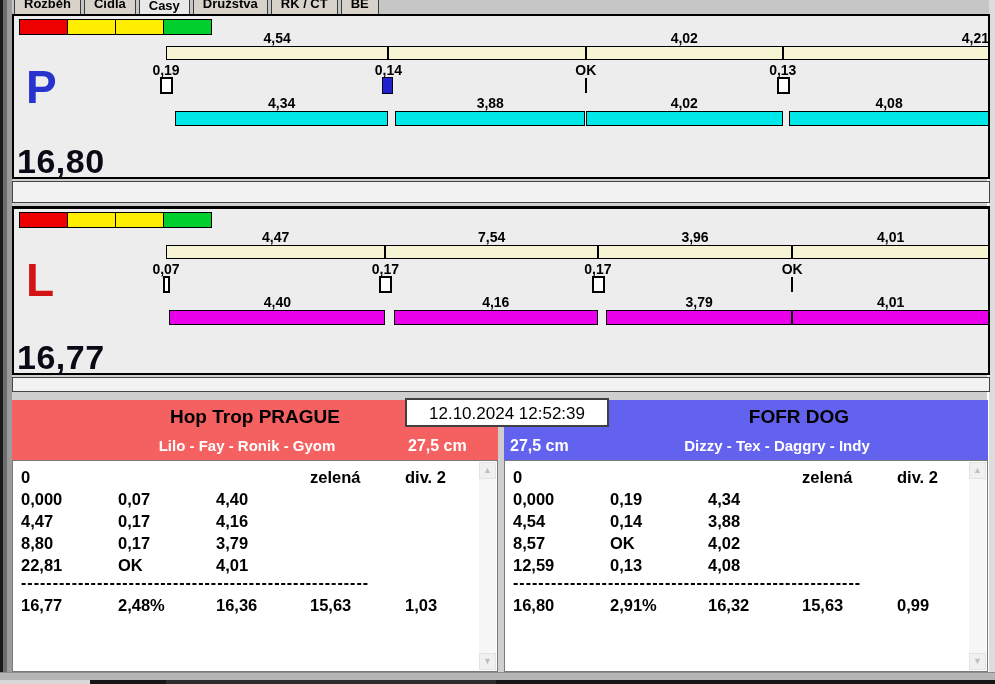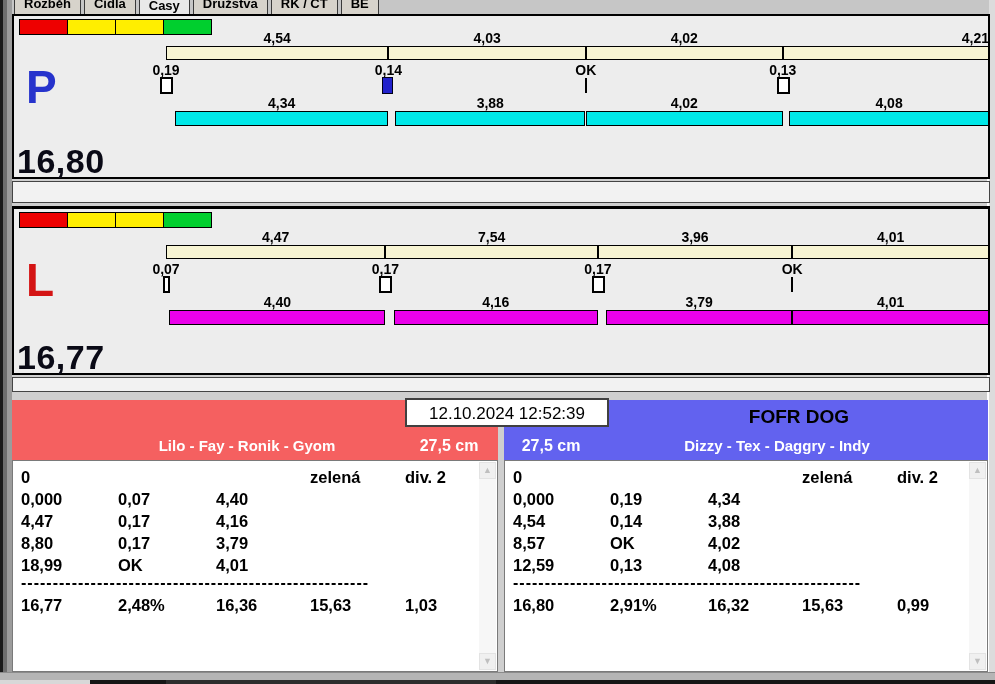--- a/index.html
+++ b/index.html
@@ -54,21 +54,21 @@
   .team-panel{position:absolute;top:400px;height:272px;}
   #team-0{left:12px;width:486px;} #team-1{left:504px;width:484px;}
   .team-header{position:relative;height:60px;}
   #team-0 .team-header{background:#f56060;} #team-1 .team-header{background:#6262ef;}
   .team-title{position:absolute;left:0;right:0;top:2px;height:30px;line-height:30px;text-align:center;
     font-size:19px;font-weight:bold;color:#000;}
   #team-1 .team-title{left:106px;}
   .team-sub{position:absolute;left:0;right:0;top:32px;height:28px;color:#fff;font-weight:bold;}
   .dogs{position:absolute;top:0;height:28px;line-height:28px;text-align:center;font-size:15px;}
   #team-0 .dogs{left:0;right:16px;} #team-1 .dogs{left:62px;right:0;}
-  .jump-height{position:absolute;top:0;height:28px;line-height:28px;font-size:16px;width:82px;text-align:center;}
+  .jump-height{position:absolute;top:0;height:28px;line-height:28px;font-size:16px;width:82px;text-align:left;}
   #team-0 .jump-height{right:8px;} #team-1 .jump-height{left:6px;}
 
   .team-table{position:absolute;left:0;right:0;top:60px;bottom:0;background:#fff;border:1px solid #7a7a7a;box-sizing:border-box;}
   .tbl{position:absolute;left:8px;top:5px;right:22px;bottom:2px;font-size:16.5px;font-weight:bold;overflow:hidden;}
   .trow{display:grid;grid-template-columns:97px 98px 94px 95px 1fr;height:22px;line-height:22px;}
   .dashrow{height:18px;line-height:14px;width:348px;overflow:hidden;white-space:nowrap;font-size:16px;letter-spacing:1px;}
   .vscroll{position:absolute;top:1px;bottom:1px;right:1px;width:17px;background:#f7f7f7;}
   .sbtn{position:absolute;left:0;width:17px;height:17px;background:#f0f0f0;border:1px solid #e3e3e3;
     box-sizing:border-box;color:#bfbfbf;font-size:9px;text-align:center;line-height:15px;}
   .sbtn.up{top:0;} .sbtn.down{bottom:0;}
@@ -104,21 +104,20 @@
   <div class="chart">
       <div class="split-bar"></div>
       <div class="split-div" style="left: 221.406px;"></div>
       <div class="split-div" style="left: 418.828px;"></div>
       <div class="split-div" style="left: 615.76px;"></div>
       <div class="lbl row-top" style="left: 0px; width: 222.406px;">4,54</div>
       <div class="lbl row-chg" style="left: -35px; width: 70px;">0,19</div>
       <div class="marker box" style="left: -6px;"></div>
       <div class="lbl row-leg" style="left: 9.30774px; width: 212.608px;">4,34</div>
       <div class="leg-bar" style="left: 9.30774px; width: 212.608px; background: rgb(0, 232, 232);"></div>
-      <div class="lbl row-top" style="left: 222.406px; width: 197.422px;">4,03</div>
       <div class="lbl row-chg" style="left: 187.406px; width: 70px;">0,14</div>
       <div class="marker box-filled" style="left: 216.406px;"></div>
       <div class="lbl row-leg" style="left: 229.264px; width: 190.074px;">3,88</div>
       <div class="leg-bar" style="left: 229.264px; width: 190.074px; background: rgb(0, 232, 232);"></div>
       <div class="lbl row-top" style="left: 419.828px; width: 196.932px;">4,02</div>
       <div class="lbl row-chg" style="left: 384.828px; width: 70px;">OK</div>
       <div class="marker tick" style="left: 418.828px;"></div>
       <div class="lbl row-leg" style="left: 419.828px; width: 196.932px;">4,02</div>
       <div class="leg-bar" style="left: 419.828px; width: 196.932px; background: rgb(0, 232, 232);"></div>
       <div class="lbl row-top" style="left: 616.76px; width: 206.24px; text-align: right;">4,21</div>
@@ -164,20 +163,21 @@
       <div class="marker tick" style="left: 625.206px;"></div>
       <div class="lbl row-leg" style="left: 626.206px; width: 196.794px;">4,01</div>
       <div class="leg-bar" style="left: 626.206px; width: 196.794px; background: rgb(234, 0, 234);"></div>
     </div>
   <div class="lane-total">16,77</div>
 </div>
 <div class="strip" id="strip-2"></div>
 
 <div class="team-panel" id="team-0">
   <div class="team-header">
+    <div class="team-title">Hop Trop PRAGUE</div>
     <div class="team-sub">
       <div class="dogs">Lilo - Fay - Ronik - Gyom</div>
       <div class="jump-height">27,5 cm</div>
     </div>
   </div>
   <div class="team-table">
     <div class="tbl">
         <div class="trow">
           <div>0</div>
           <div></div>
@@ -200,21 +200,21 @@
           <div></div>
         </div>
         <div class="trow">
           <div>8,80</div>
           <div>0,17</div>
           <div>3,79</div>
           <div></div>
           <div></div>
         </div>
         <div class="trow">
-          <div>18,99</div>
+          <div>22,81</div>
           <div>OK</div>
           <div>4,01</div>
           <div></div>
           <div></div>
         </div>
         <div class="dashrow">--------------------------------------------------------------------------------</div>
         <div class="trow">
           <div>16,77</div>
           <div>2,48%</div>
           <div>16,36</div>

